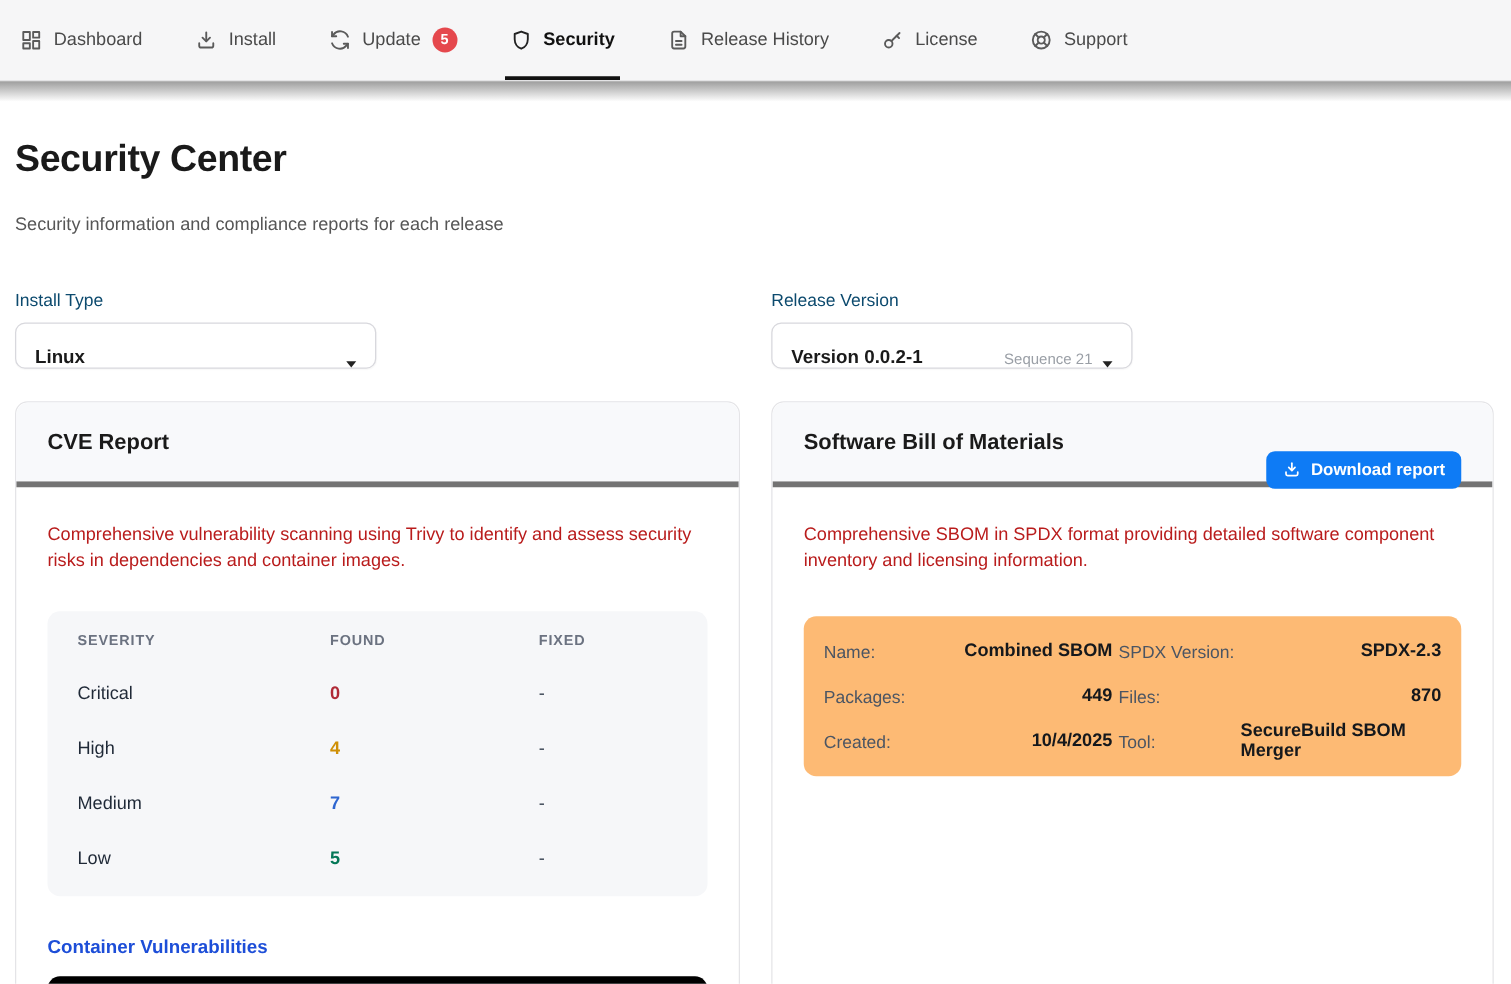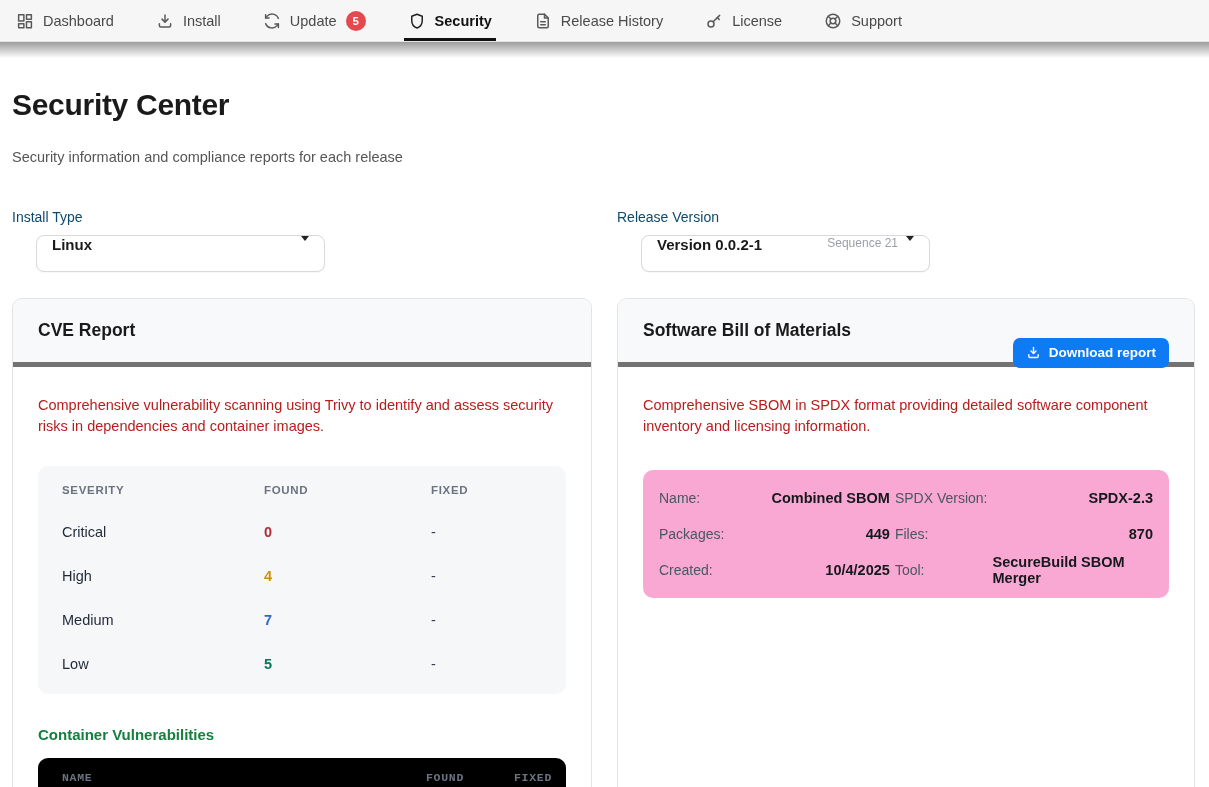--- a/index.html
+++ b/index.html
@@ -1,20 +1,20 @@
 <!DOCTYPE html>
 <html><head>
 <meta charset="utf-8">
 <style>
   * { margin:0; padding:0; box-sizing:border-box; }
   html,body { width:1209px; height:787px; overflow:hidden; background:#fff;
     font-family:"Liberation Sans", sans-serif; color:#1a1a1a; }
 
   
-  .topnav { height:42px; background:#f6f6f7; border-bottom:1px solid #e3e3e5;
+  .topnav { height:65px; background:#f6f6f7; border-bottom:1px solid #e3e3e5;
     display:flex; align-items:stretch; padding:0 16px; gap:42px; }
   .nav-item { display:flex; align-items:center; gap:9px; font-size:14.5px;
     color:#4a4a4a; font-weight:500; position:relative; cursor:pointer; white-space:nowrap; }
   .nav-item svg { width:18px; height:18px; stroke:#5a5a5a; }
   .nav-item.active { color:#111; font-weight:700; }
   .nav-item.active svg { stroke:#222; }
   .nav-item.active::after { content:""; position:absolute; left:-4px; right:-4px;
     bottom:0; height:3px; background:#111; }
   .badge { width:20px; height:20px; border-radius:50%; color:#fff; font-size:11.5px;
     font-weight:700; display:flex; align-items:center; justify-content:center; }
@@ -24,22 +24,22 @@
 
   
   .page { padding:0 14px 0 12px; }
   .page-title { margin-top:30px; font-size:30px; font-weight:700; letter-spacing:-0.3px; }
   .page-subtitle { margin-top:27px; font-size:14.5px; color:#565656; }
 
   
   .filters { margin-top:44px; display:grid; grid-template-columns:580px 578px; column-gap:25px; }
   .filter-label { font-size:14px; color:#0c4a6e; margin-bottom:10px; }
   .select { width:289px; height:37px; background:#fff; border:1px solid #d8d8dd;
-    border-radius:8px; display:flex; align-items:flex-start; padding:0 15px;
-    cursor:pointer; box-shadow:0 1px 1px rgba(0,0,0,0.03);margin-left:24px; }
+    border-radius:8px; display:flex; align-items:flex-end; padding:0 15px;
+    cursor:pointer; box-shadow:0 1px 1px rgba(0,0,0,0.03); }
   .select .value { font-size:15px; font-weight:700; flex:1; }
   .select .meta { font-size:12px; color:#9a9fa6; margin-right:8px; }
   .caret { width:0; height:0; border-left:4.5px solid transparent;
     border-right:4.5px solid transparent; border-top:5.5px solid #222; }
 
   
   .cards { margin-top:26px; display:grid; grid-template-columns:580px 578px; column-gap:25px; }
   .card { border:1px solid #e4e4e7; border-radius:10px; background:#fff; min-height:640px; }
   .card-header { background:#f8f9fb; border-bottom:5px solid #737373;
     border-radius:10px 10px 0 0; padding:0 25px; height:68px;
@@ -57,28 +57,28 @@
   .sev-table { margin-top:28px; background:#f6f7f9; border-radius:10px; padding:4px 0 8px; }
   .sev-row { display:grid; grid-template-columns:202px 167px 1fr; padding:0 24px;
     height:44px; align-items:center; }
   .sev-head { height:40px; }
   .th { font-size:11.5px; font-weight:700; color:#6b7280; letter-spacing:0.06em; }
   .sev-name { font-size:14.5px; color:#1f2937; }
   .sev-found { font-size:14.5px; font-weight:600; }
   .sev-fixed { font-size:14.5px; color:#374151; }
 
   
-  .cv-title { margin-top:32px; font-size:15px; font-weight:700; color:#15803d; }
+  .cv-title { margin-top:32px; font-size:15px; font-weight:700; color:#1d4ed8; }
   .cv-head { margin-top:15px; background:#000000; border-radius:10px 10px 0 0;
     display:grid; grid-template-columns:1fr 90px 88px; padding:0 14px 0 24px;
     height:40px; align-items:center;font-family:Liberation Mono, monospace; }
   .cv-head .right { text-align:right; }
 
   
-  .sbom-info { margin-top:32px; background:#f9a8d4; border-radius:10px;
+  .sbom-info { margin-top:32px; background:#fdba74; border-radius:10px;
     padding:10px 16px; display:grid; grid-template-columns:auto 1fr auto 1fr;
     column-gap:5px; }
   .sbom-info > div { height:36px; display:flex; align-items:center; }
   .info-label { font-size:14px; color:#4b5563; }
   .info-value { font-size:14.5px; font-weight:700; color:#15181c; justify-content:flex-end; }
 </style>
 </head>
 <body>
 
 <nav class="topnav">

